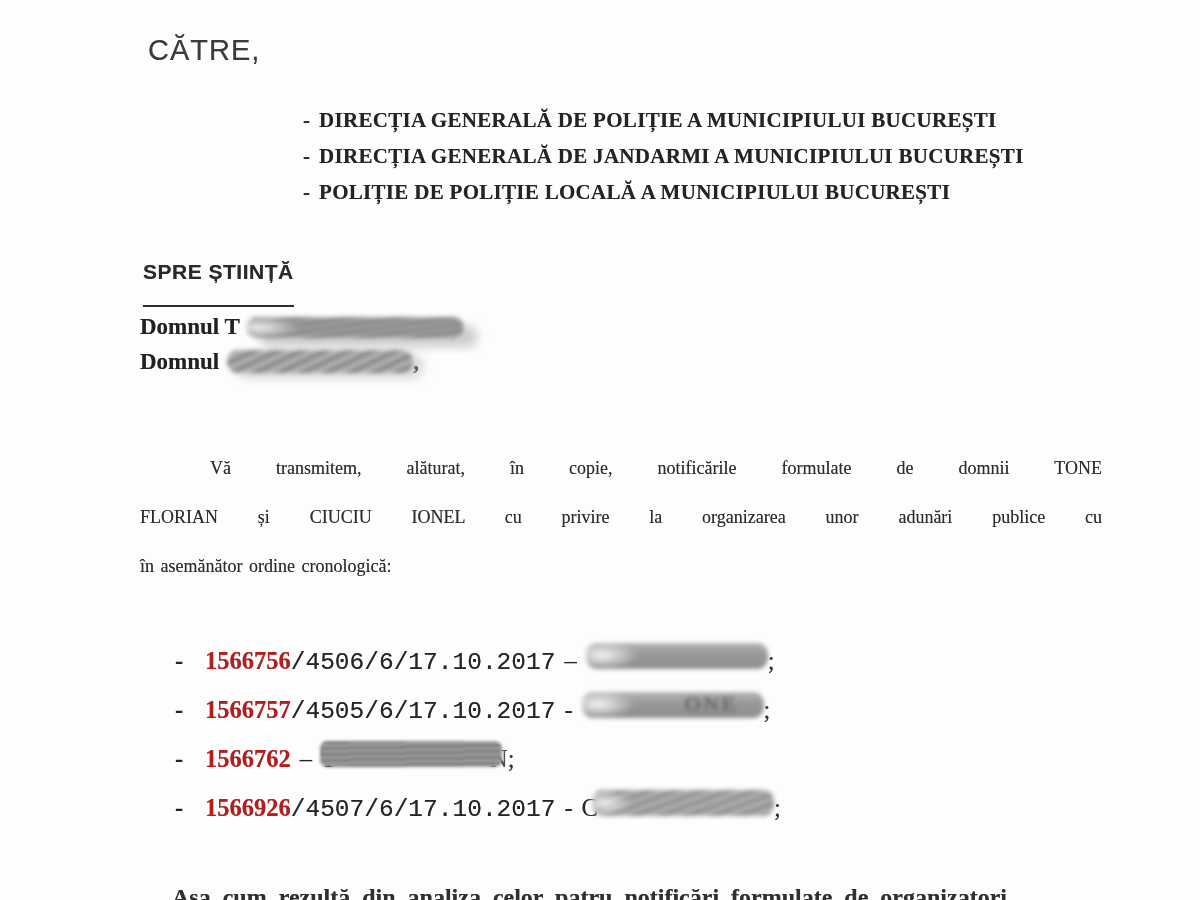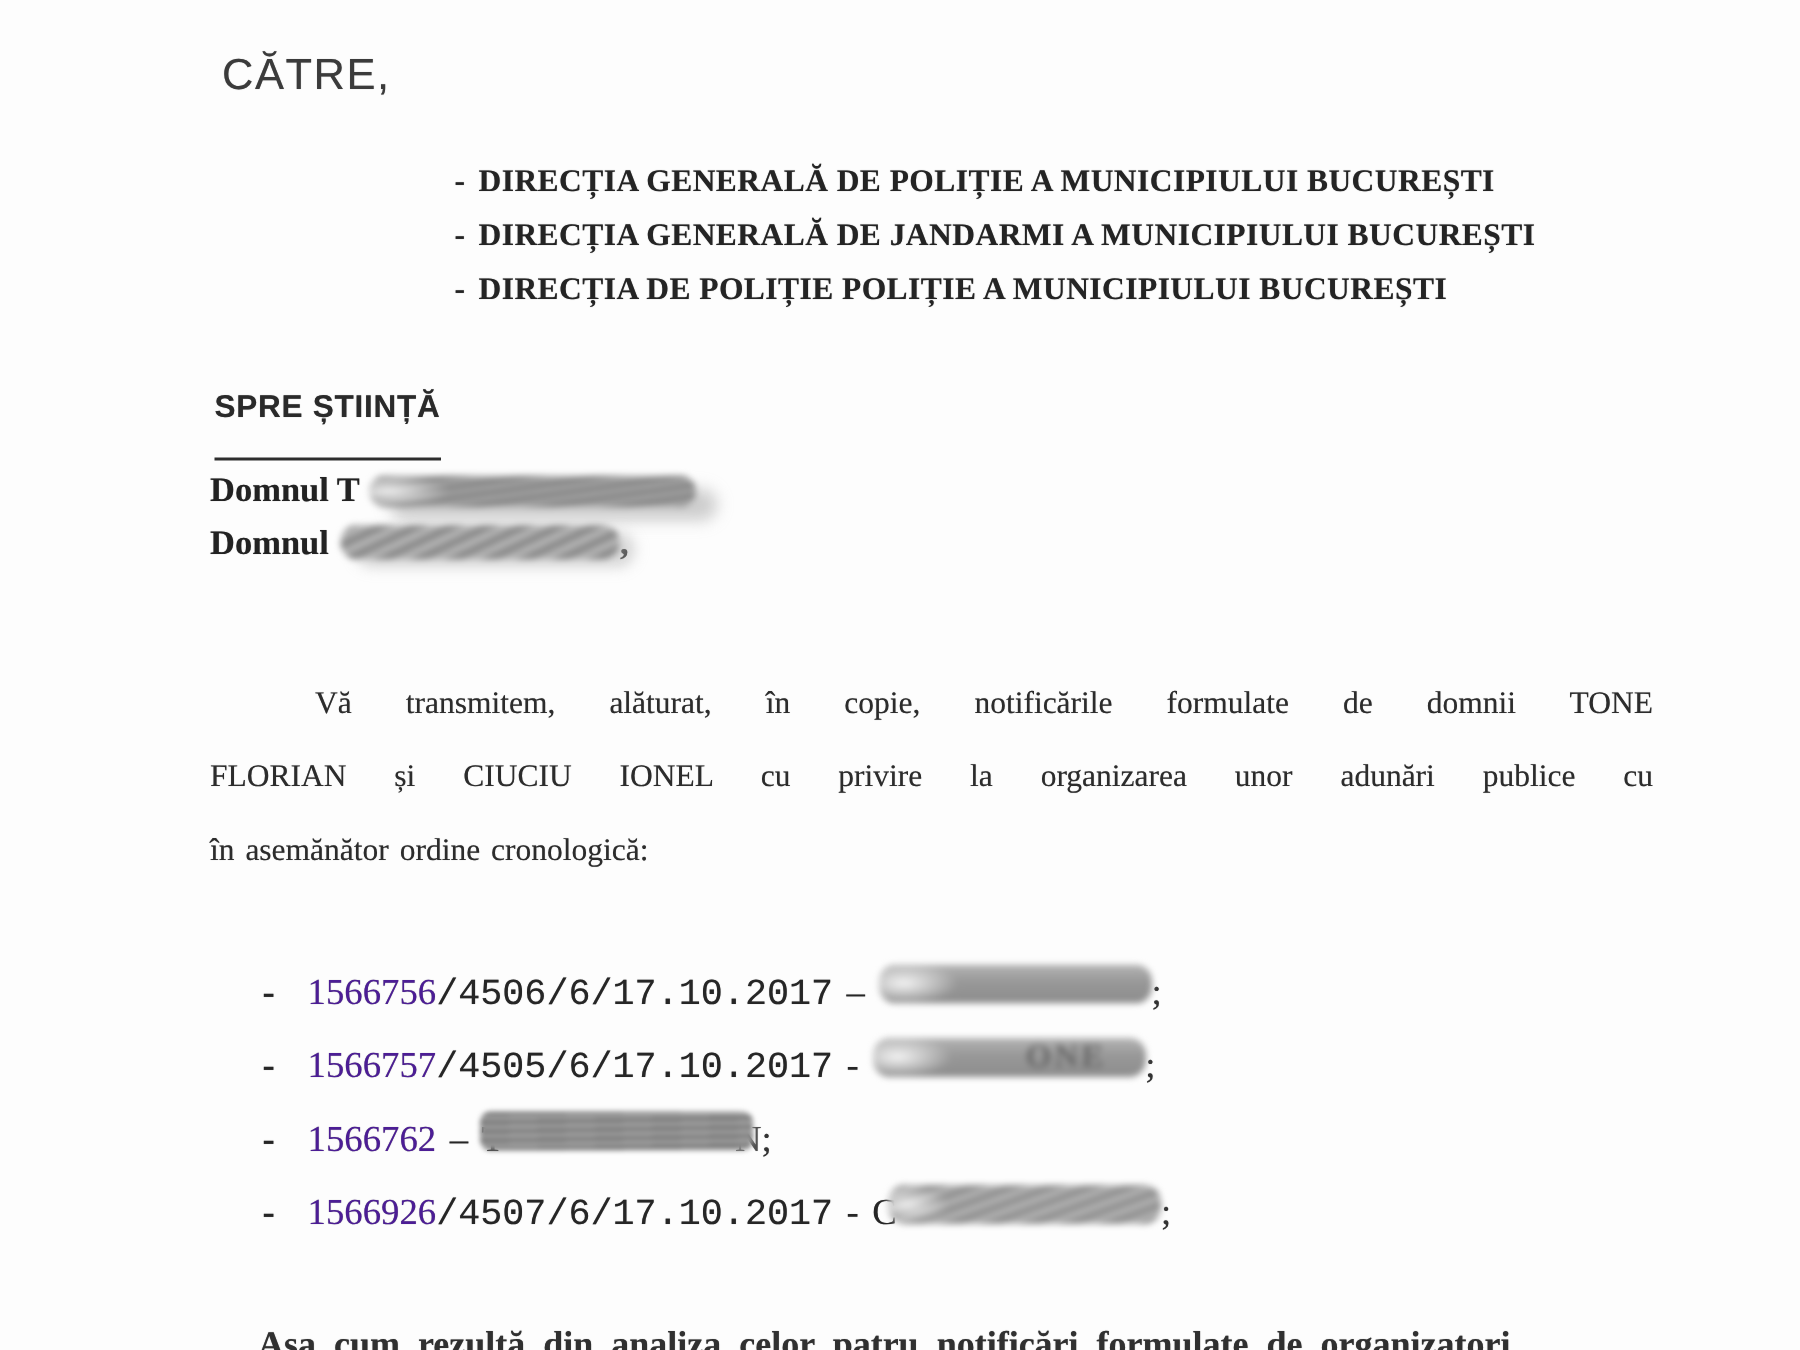--- a/index.html
+++ b/index.html
@@ -100,21 +100,21 @@
     position: absolute; top: -1px; right: 26px;
     font-family: "Liberation Serif", serif;
     font-size: 22px; font-weight: 700; color: #6e6e6e;
     letter-spacing: 2px;
   }
   .tail-letter { margin-left: -12px; color: #4f4f4f; }
   
   .body-paragraph {
     position: absolute; left: 140px; top: 444px;
     width: 962px;
-    font-size: 21px;
+    font-size: 18px;
     color: #2c2c2c;
     text-shadow: 0 0 0.45px rgba(40,40,40,0.55);
   }
   .para-line {
     height: 49px; line-height: 49px;
     text-align: justify;
     text-align-last: justify;
     word-spacing: 2px;
     white-space: normal;
   }
@@ -126,21 +126,21 @@
   }
   .reg-row {
     display: flex; align-items: baseline;
     height: 30px; margin-bottom: 19px;
     font-size: 24.5px;
     color: #262626;
     white-space: nowrap;
     text-shadow: 0 0 0.5px rgba(30,30,30,0.5);
   }
   .reg-row .bullet { width: 30px; font-weight: 700; }
-  .reg-row .reg-number { font-weight: 400; color: #4c1d95; }
+  .reg-row .reg-number { font-weight: 700; color: #b91c1c; }
   .reg-row .reg-details { font-weight: 400; font-family: Liberation Mono, monospace; }
   .reg-row .separator { padding: 0 9px; }
   .reg-row .prefix-letter { font-weight: 400; }
   .reg-row .suffix { color: #333; }
   
   .truncated-line {
     position: absolute; left: 172px; top: 884px;
     width: 900px;
     font-size: 24px; font-weight: 600;
     color: #303030;
@@ -160,21 +160,21 @@
     <div class="recipient-row">
       <span class="bullet">-</span>
       <span>DIRECȚIA GENERALĂ DE POLIȚIE A MUNICIPIULUI BUCUREȘTI</span>
     </div>
     <div class="recipient-row">
       <span class="bullet">-</span>
       <span>DIRECȚIA GENERALĂ DE JANDARMI A MUNICIPIULUI BUCUREȘTI</span>
     </div>
     <div class="recipient-row">
       <span class="bullet">-</span>
-      <span>DIRECȚIA DE POLIȚIE POLIȚIE A MUNICIPIULUI BUCUREȘTI</span>
+      <span>POLIȚIE DE POLIȚIE LOCALĂ A MUNICIPIULUI BUCUREȘTI</span>
     </div>
   </div>
 
   <div class="attention-heading">SPRE ȘTIINȚĂ</div>
 
   <div class="person-row person-row-1">
     <span>Domnul T</span><span class="blob blob-person-1"></span><span></span>
   </div>
   <div class="person-row person-row-2">
     <span>Domnul</span><span class="blob blob-person-2"></span><span>,</span>

